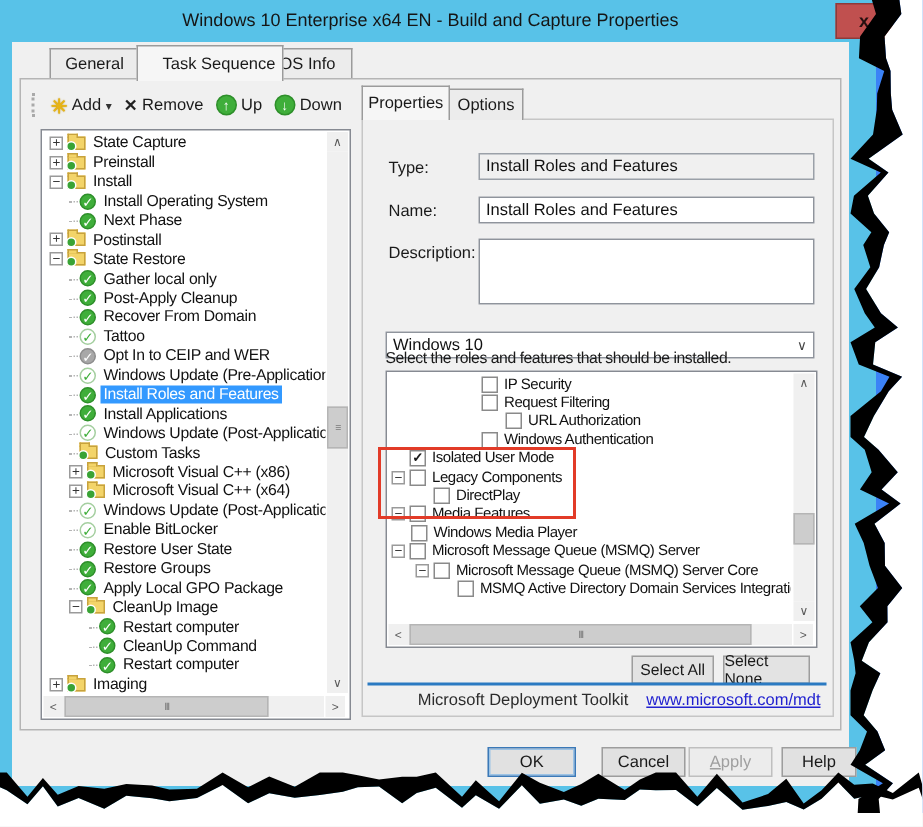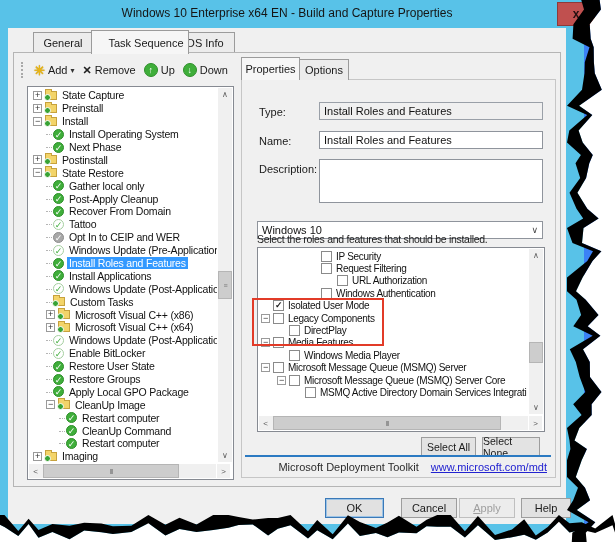--- a/index.html
+++ b/index.html
@@ -336,21 +336,21 @@
                 <div class="rrow" style="padding-left: 18px;">
                   <span class="expspace"></span>
                   <span class="cb"></span>
                   <span>DirectPlay</span>
                 </div>
                 <div class="rrow" style="padding-left: 2px;">
                   <span class="exp" style="margin-right: 3px;">−</span>
                   <span class="cb"></span>
                   <span>Media Features</span>
                 </div>
-                <div class="rrow" style="padding-left: 18px;">
+                <div class="rrow" style="padding-left: 3px;">
                   <span class="expspace"></span>
                   <span class="cb"></span>
                   <span>Windows Media Player</span>
                 </div>
                 <div class="rrow" style="padding-left: 2px;">
                   <span class="exp" style="margin-right: 3px;">−</span>
                   <span class="cb"></span>
                   <span>Microsoft Message Queue (MSMQ) Server</span>
                 </div>
                 <div class="rrow" style="padding-left: 18px;">

